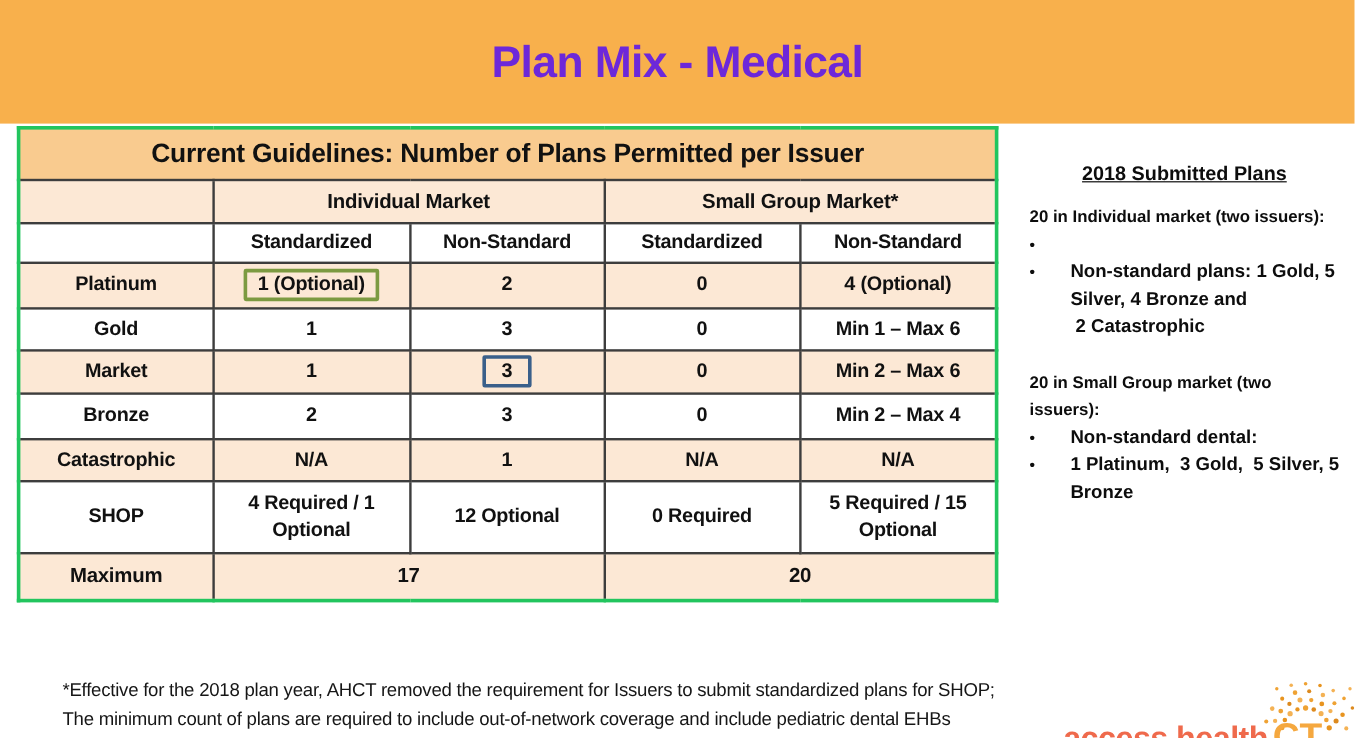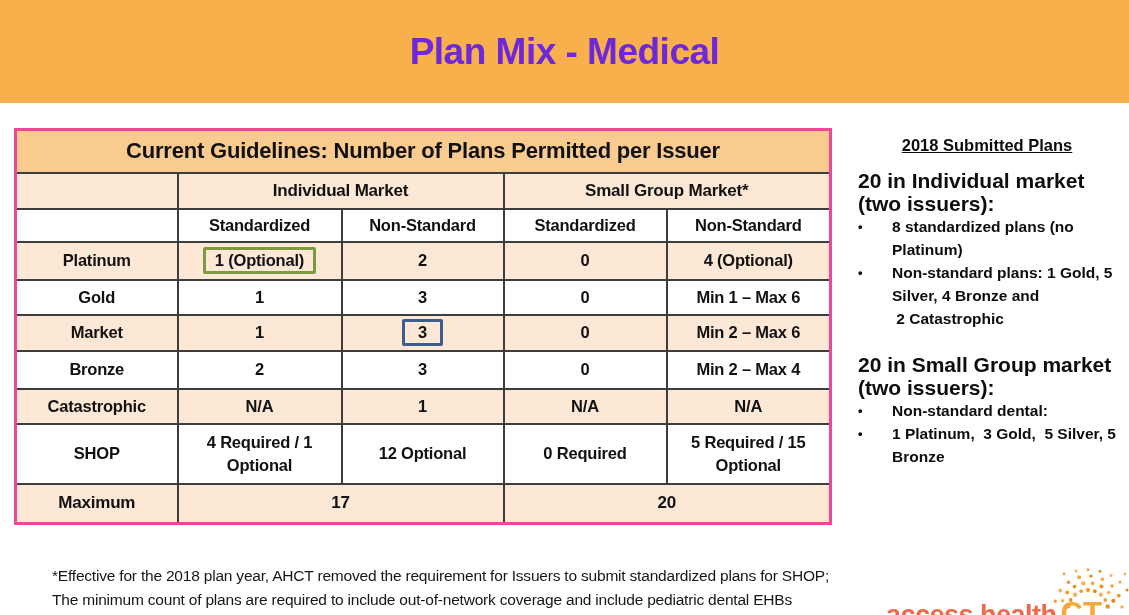--- a/index.html
+++ b/index.html
@@ -28,25 +28,25 @@
   .banner-title {
     color: #6d28d9;
     font-size: 37px;
     font-weight: bold;
     letter-spacing: -0.5px;
   }
 
   
   table.guidelines {
     position: absolute;
-    left: 14px; top: 128px;
+    left: 14px; top: 105px;
     width: 815px;
     border-collapse: collapse;
     table-layout: fixed;
-    border: 3px solid #ec4899;
+    border: 3px solid #22c55e;
   }
   table.guidelines td, table.guidelines th {
     border: 2px solid #3d3d3d;
     text-align: center;
     vertical-align: middle;
     color: #111111;
     font-weight: bold;
     padding: 1px 4px;
     letter-spacing: -0.2px;
   }
@@ -93,21 +93,21 @@
   .sidebar-heading {
     text-align: center;
     font-weight: bold;
     font-size: 16.5px;
     text-decoration: underline;
     margin-bottom: 14px;
   }
   .sidebar-section { margin-bottom: 23px; }
   .sidebar-intro {
     font-weight: bold;
-    font-size: 21px;
+    font-size: 14px;
     line-height: 23px;
   }
   .sidebar-bullets { list-style: none; }
   .sidebar-bullet {
     display: grid;
     grid-template-columns: 16px 18px 1fr;
     font-weight: bold;
     font-size: 15.5px;
     line-height: 23px;
   }
@@ -227,21 +227,20 @@
     </table>
 
   <div class="sidebar">
     <div class="sidebar-heading">2018 Submitted Plans</div>
 
     <div class="sidebar-section">
       <div class="sidebar-intro">20 in Individual market (two issuers):</div>
       <ul class="sidebar-bullets">
         <li class="sidebar-bullet">
           <span class="bullet-dot">•</span>
-          <span class="bullet-text">8 standardized plans (no Platinum)</span>
         </li>
         <li class="sidebar-bullet">
           <span class="bullet-dot">•</span>
           <span class="bullet-text">Non-standard plans: 1 Gold, 5 Silver, 4 Bronze and
  2 Catastrophic</span>
         </li>
       </ul>
     </div>
 
     <div class="sidebar-section">

